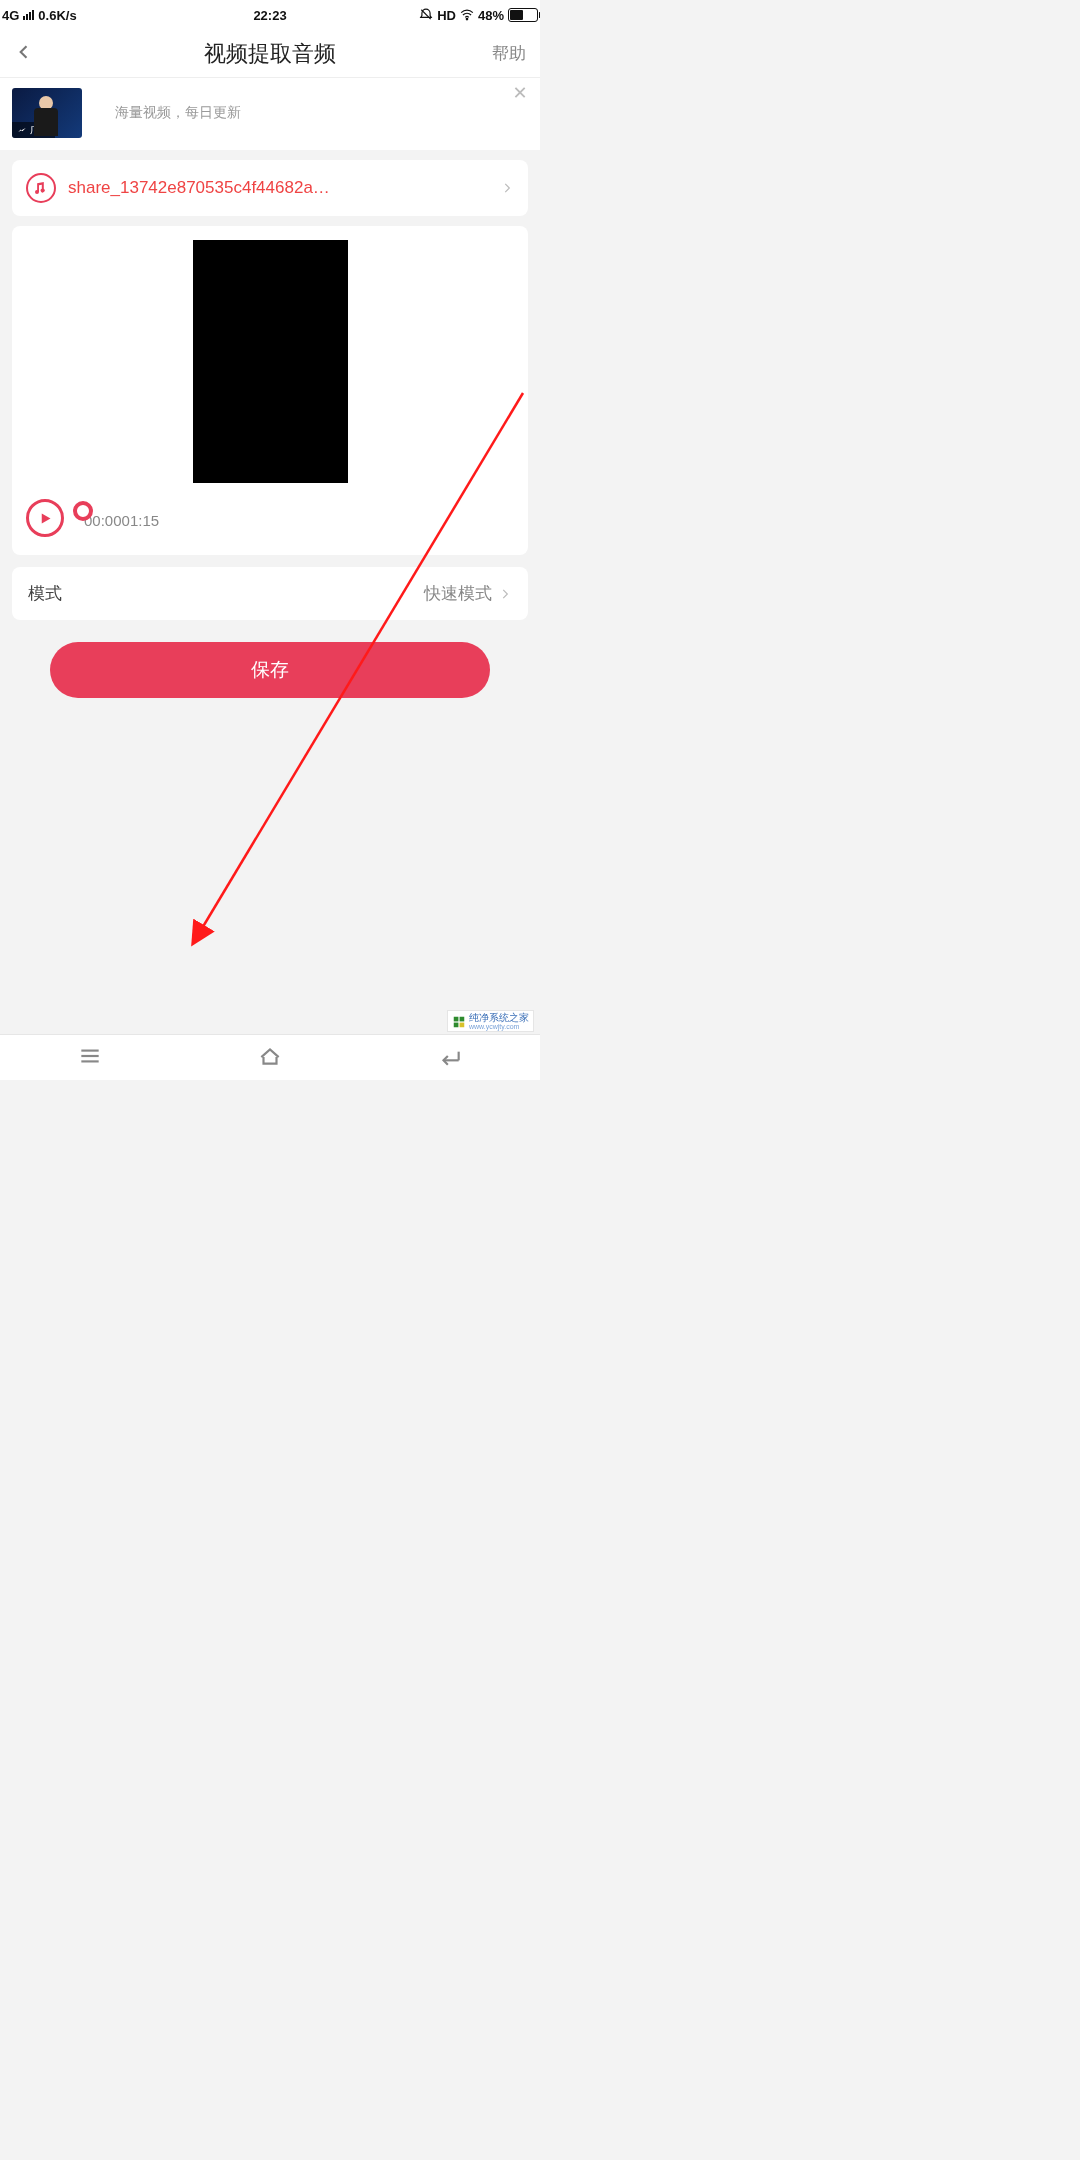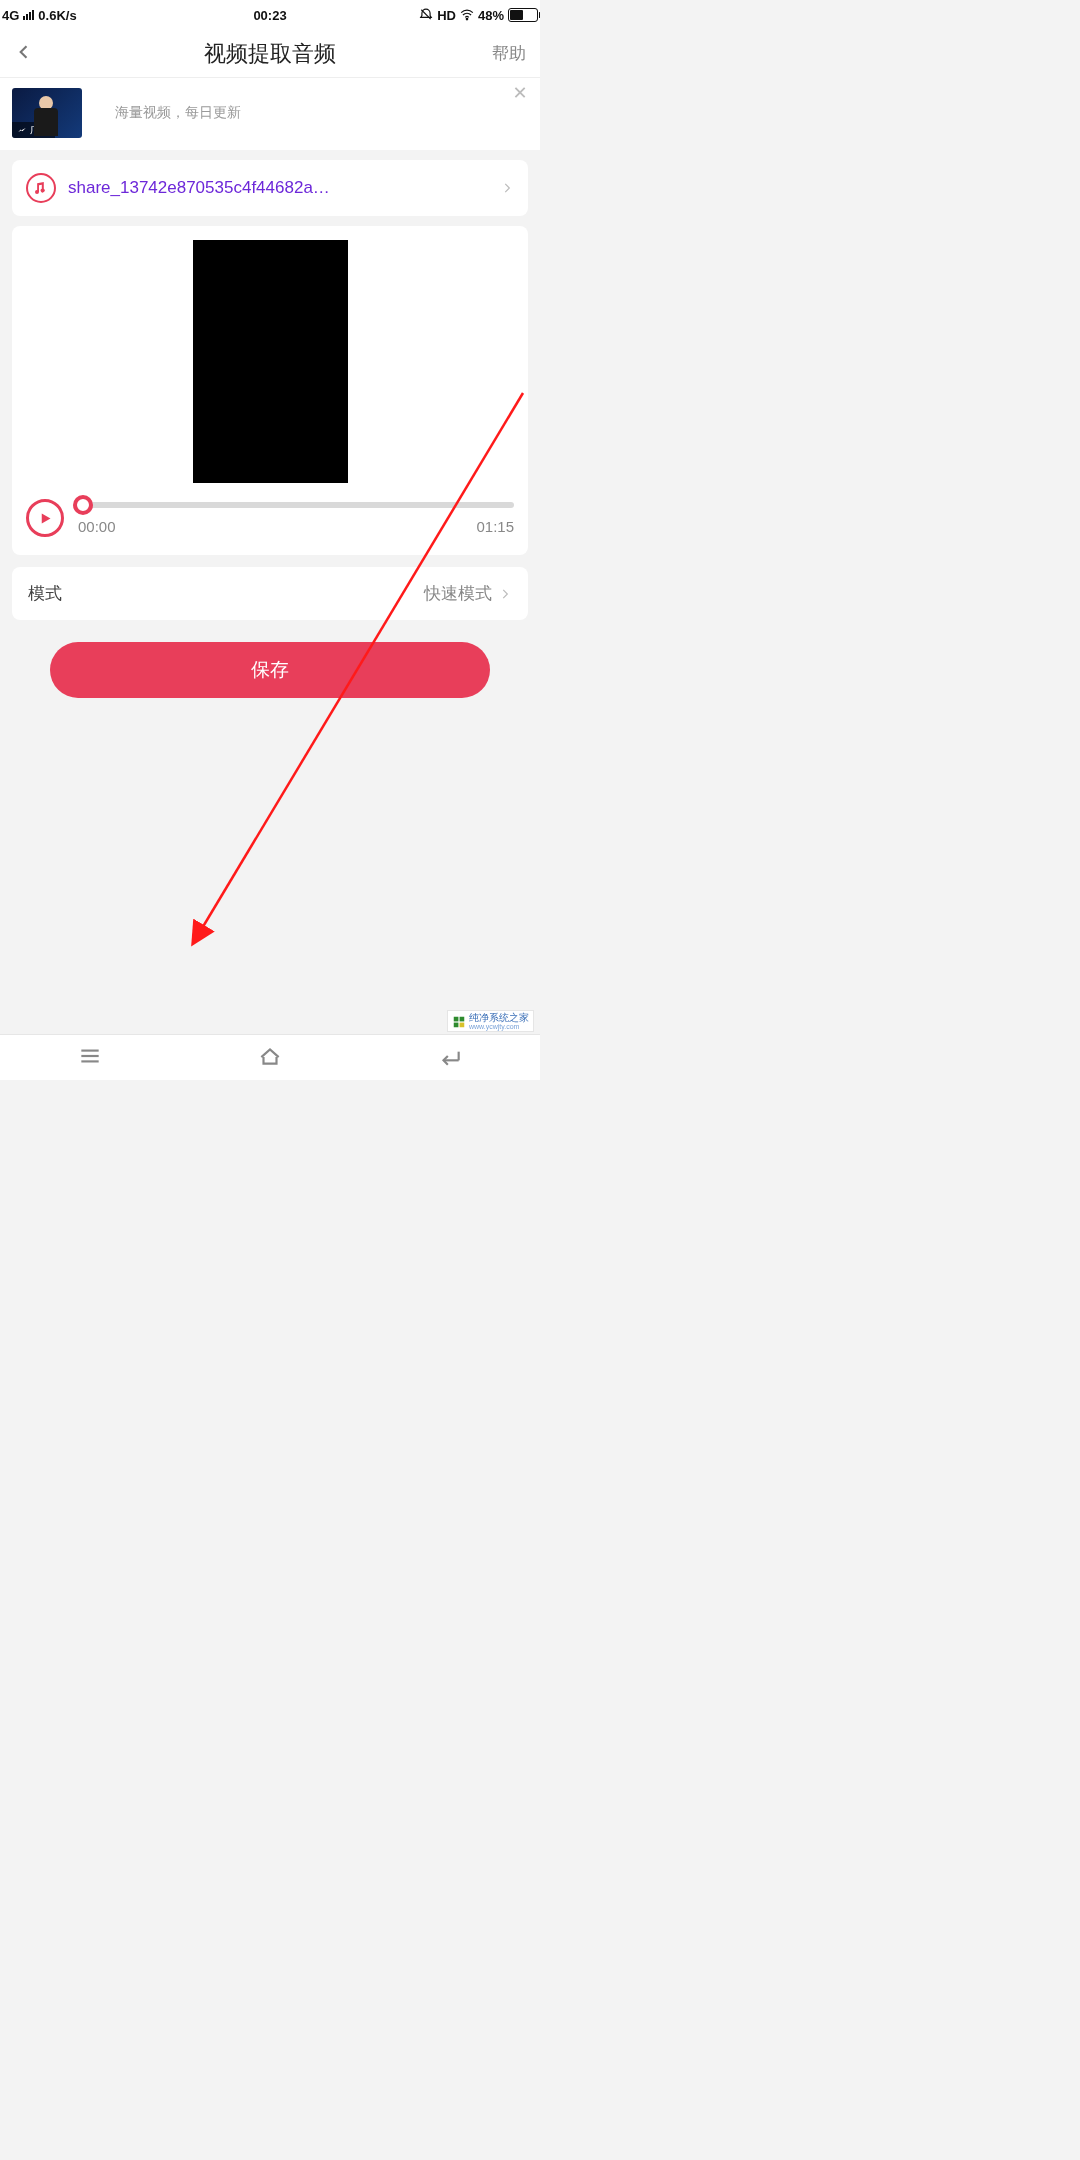--- a/index.html
+++ b/index.html
@@ -102,41 +102,41 @@
   .file-row {
     display:flex; align-items:center; padding:13px 14px; gap:12px;
   }
   .music-ico {
     width:30px; height:30px; border-radius:50%;
     border:2px solid #e83e5a;
     display:flex; align-items:center; justify-content:center;
     flex-shrink:0;
   }
   .file-name {
-    flex:1; font-size:17px; color:#6d28d9;
+    flex:1; font-size:17px; color:#ef4444;
     white-space:nowrap; overflow:hidden; text-overflow:ellipsis;
   }
   
   .player-card {
     background:#fff; margin:10px 12px 0; border-radius:8px;
     padding:14px 14px 18px;
   }
   .video-box {
     width:155px; height:243px; background:#000;
     margin:0 auto 16px;
   }
   .player-ctrl { display:flex; align-items:center; gap:14px; }
   .play-btn {
     width:38px; height:38px; border-radius:50%;
     border:3px solid #e83e5a;
     display:flex; align-items:center; justify-content:center;
     flex-shrink:0;
   }
   .play-btn svg { fill:#e83e5a; }
-  .track-area { flex:1; display:flex; flex-direction:column; gap:6px; }
+  .track-area { flex:1; display:flex; flex-direction:row; gap:6px; }
   .track {
     height:6px; background:#d9d9d9; border-radius:3px;
     position:relative;
   }
   .track-knob {
     position:absolute; left:-5px; top:50%; transform:translate(0,-50%);
     width:20px; height:20px; border-radius:50%;
     background:#fff; border:4px solid #e83e5a;
   }
   .time-row { display:flex; justify-content:space-between; font-size:15px; color:#888; padding-top:4px; }
@@ -193,21 +193,21 @@
   <div class="status-left">
     <span>4G</span>
     <span class="sig-bars">
       <span></span>
         <span></span>
         <span></span>
         <span></span>
     </span>
     <span>0.6K/s</span>
   </div>
-  <div class="status-center">00:23</div>
+  <div class="status-center">22:23</div>
   <div class="status-right">
     <svg width="14" height="14" viewBox="0 0 24 24" fill="none" stroke="#111" stroke-width="2">
         <path d="M12 2a7 7 0 0 0-7 7v4l-2 3h18l-2-3V9a7 7 0 0 0-7-7z"></path>
         <line x1="4" y1="3" x2="20" y2="19"></line>
       </svg>
     <span>HD</span>
     <svg class="wifi-ico" viewBox="0 0 24 24" fill="none" stroke="#111" stroke-width="2">
         <path d="M2 8c6-6 14-6 20 0"></path>
         <path d="M5 12c4-4 10-4 14 0"></path>
         <path d="M9 16c2-2 4-2 6 0"></path>

